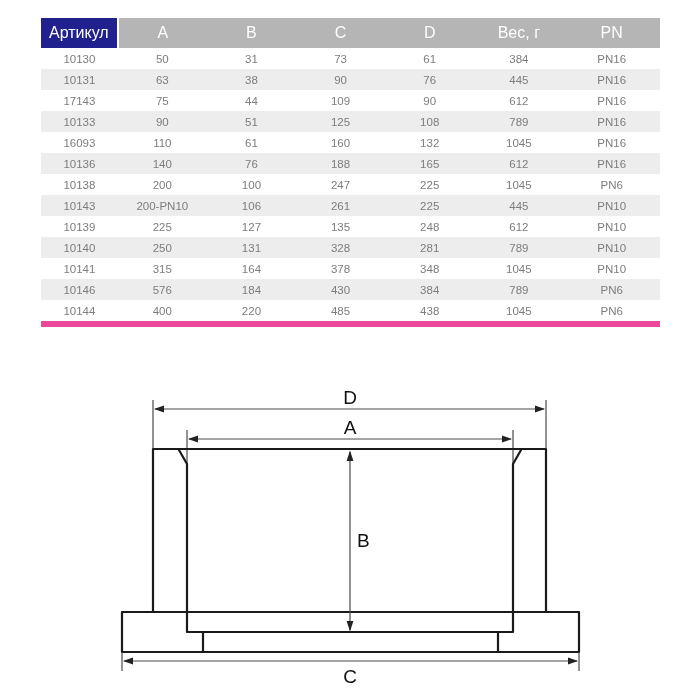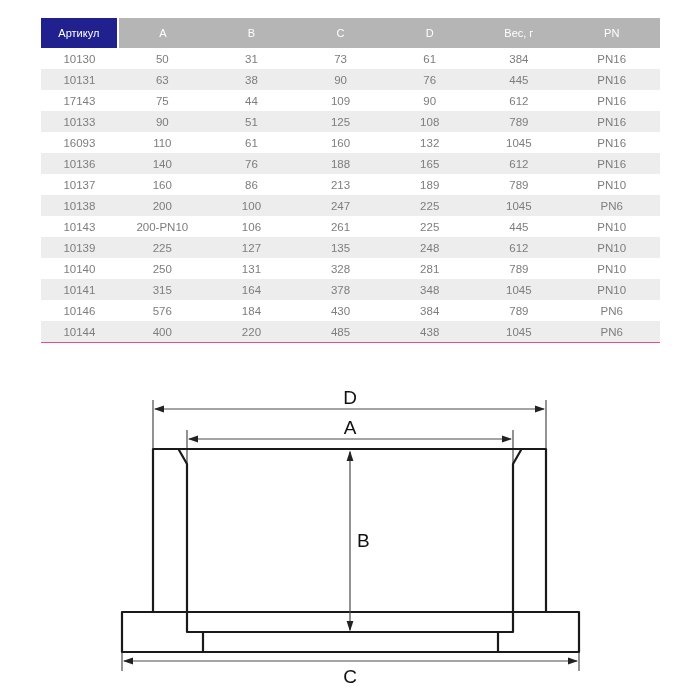--- a/index.html
+++ b/index.html
@@ -8,34 +8,34 @@
     font-family:"Liberation Sans", sans-serif;overflow:hidden;
   }
   
   .spec-table{
     position:absolute;left:41px;top:18px;width:619px;
     border-collapse:collapse;table-layout:fixed;
     font-family:"Liberation Sans", sans-serif;
   }
   .spec-table th{
     height:30px;background:var(--header-bg,#b5b5b5);color:var(--header-text,#ffffff);
-    font-weight:400;font-size:11px;text-align:center;padding:0;
+    font-weight:400;font-size:16px;text-align:center;padding:0;
   }
   .spec-table th.accent{
     background:var(--header-accent,#20208e);
     border-right:2px solid #ffffff;
   }
   .spec-table col.c-first{width:12.4%;}
   .spec-table col.c-last{width:15.6%;}
   .spec-table td{
     height:21px;text-align:center;vertical-align:middle;padding:0;
     font-size:11.5px;color:var(--cell-text,#7d7d7d);background:#ffffff;
   }
   .spec-table tbody tr:nth-child(even) td{background:var(--row-alt,#ededed);}
-  .spec-table tbody tr:last-child td{border-bottom:1px solid #ec4899;}
+  .spec-table tbody tr:last-child td{border-bottom:6px solid #ec4899;}
   
   .drawing-wrap{position:absolute;left:0;top:380px;width:700px;height:320px;}
   svg text{font-family:"Liberation Sans", sans-serif;}
 </style>
 </head>
 <body>
 
 <table class="spec-table">
   <colgroup>
     <col class="c-first">
@@ -106,29 +106,20 @@
       <tr>
         <td>10136</td>
         <td>140</td>
         <td>76</td>
         <td>188</td>
         <td>165</td>
         <td>612</td>
         <td>PN16</td>
       </tr>
       <tr>
-        <td>10137</td>
-        <td>160</td>
-        <td>86</td>
-        <td>213</td>
-        <td>189</td>
-        <td>789</td>
-        <td>PN10</td>
-      </tr>
-      <tr>
         <td>10138</td>
         <td>200</td>
         <td>100</td>
         <td>247</td>
         <td>225</td>
         <td>1045</td>
         <td>PN6</td>
       </tr>
       <tr>
         <td>10143</td>

